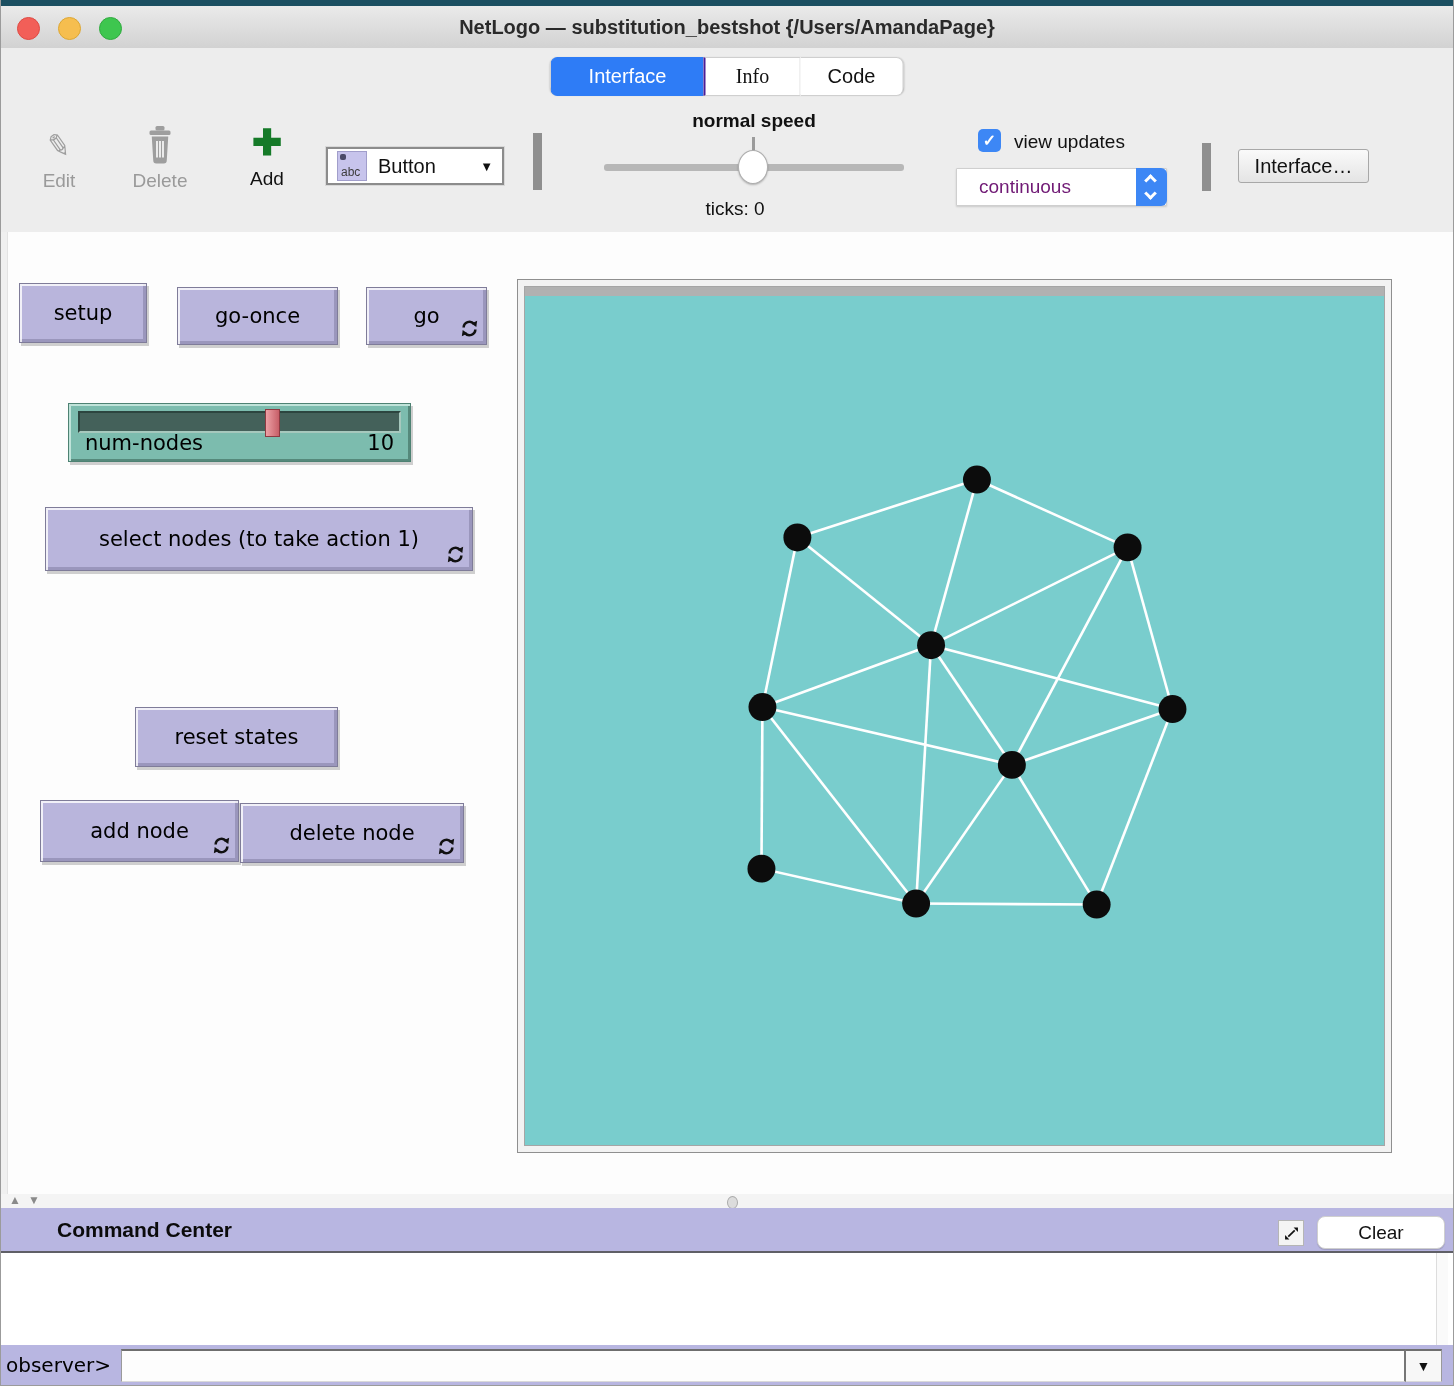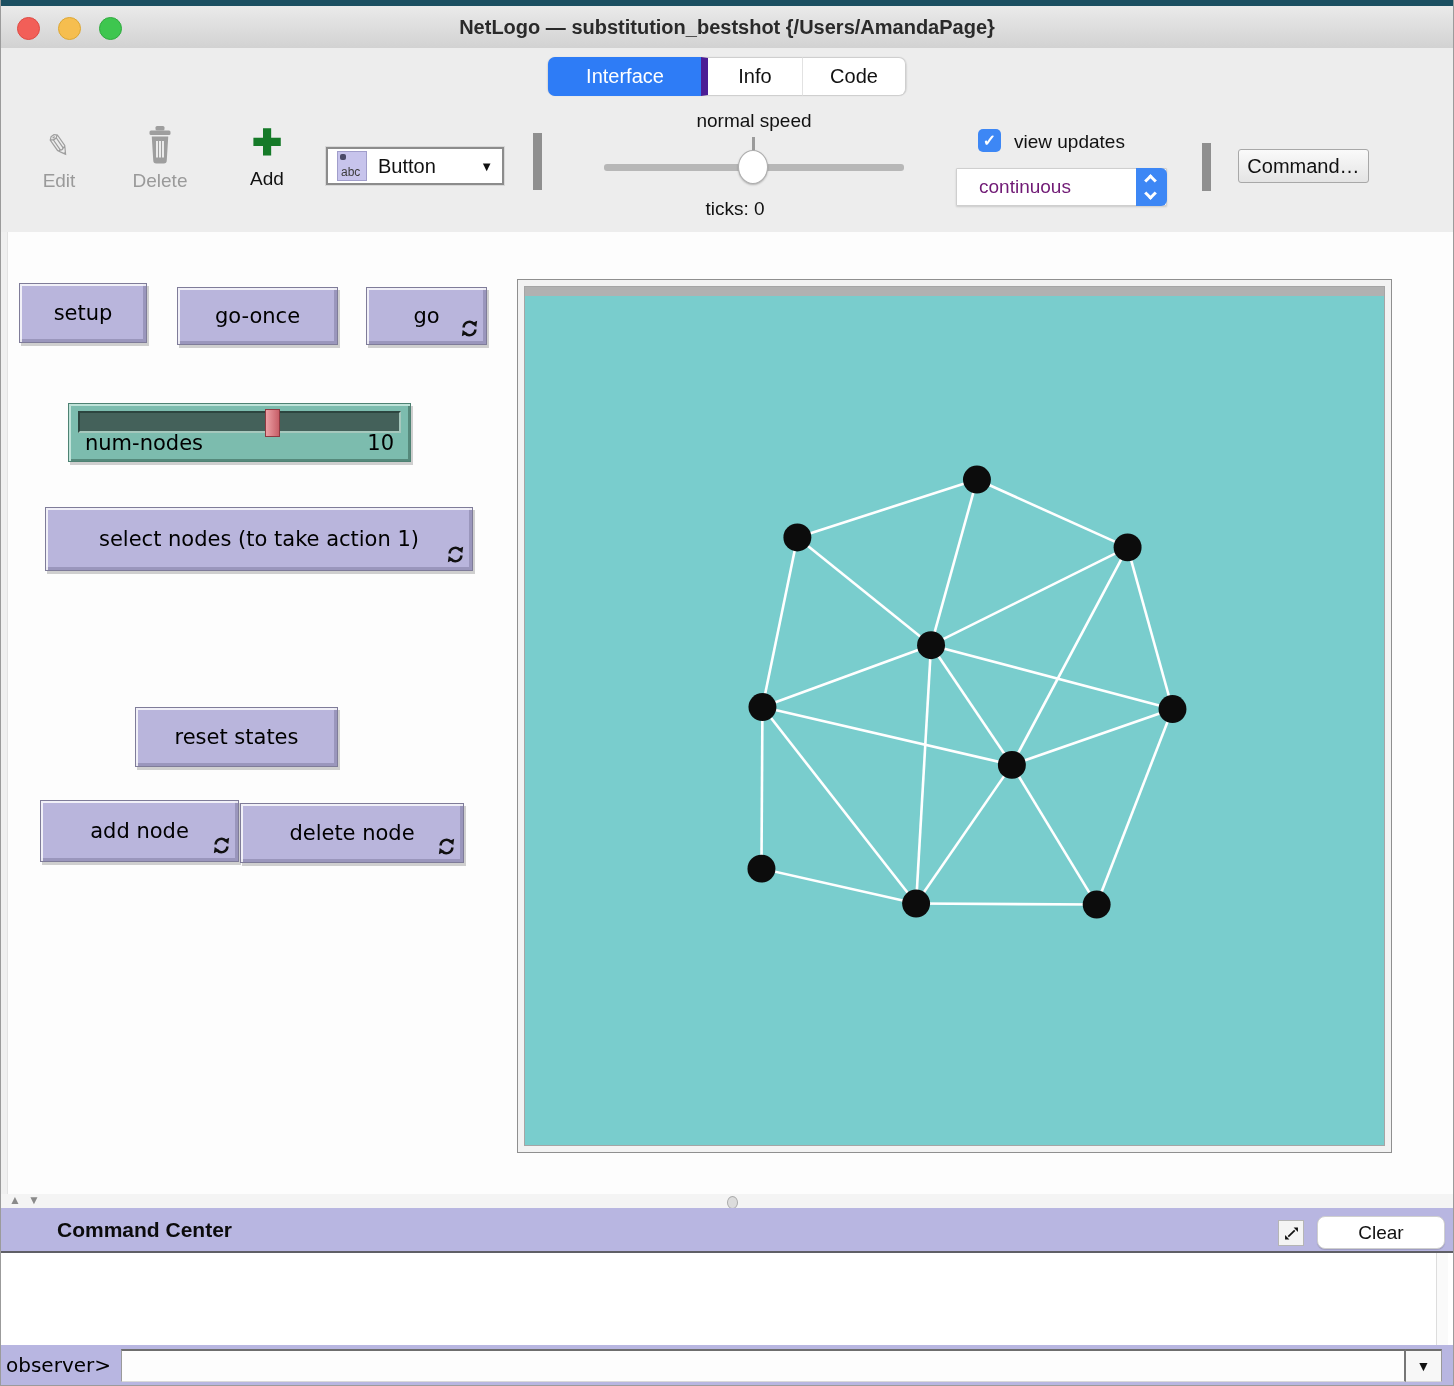--- a/index.html
+++ b/index.html
@@ -35,21 +35,21 @@
     position:absolute;left:50%;top:9px;transform:translateX(-50%);
     display:flex;height:37px;border-radius:7px;
     box-shadow:0 1px 2px rgba(0,0,0,.3);
   }
   .tab{
     height:37px;line-height:37px;text-align:center;font-size:20px;color:#111;
     background:#ffffff;border-top:1px solid #cfcfcf;border-bottom:1px solid #cfcfcf;
   }
   .tab.first{border-radius:7px 0 0 7px;border-left:1px solid #cfcfcf;}
   .tab.last{border-radius:0 7px 7px 0;border-right:1px solid #cfcfcf;}
-  .tab.mid{border-left:7px solid #4c1d95;border-right:1px solid #e2e2e2;}
+  .tab.mid{border-left:2px solid #4c1d95;border-right:1px solid #e2e2e2;font-family:Liberation Serif, serif;}
   .tab.active{background:#2e7cf6;color:#ffffff;border-color:#2e7cf6;}
   .tab-interface{width:152px;}
   .tab-info{width:94px;}
   .tab-code{width:102px;}
   
   .tool{position:absolute;text-align:center;color:#9a9a9a;font-size:19px;}
   .tool .ticon{display:block;height:44px;margin-bottom:2px;}
   .tool-label{display:block;}
   .tool-add .tool-label{color:#111;}
   .plus-glyph{font-size:36px;line-height:42px;color:#157a28;font-weight:bold;}
@@ -64,21 +64,21 @@
     box-sizing:border-box;flex:0 0 auto;
   }
   .abc-icon .abc-txt{position:absolute;left:3px;bottom:1px;font-size:12px;color:#3c3c3c;letter-spacing:0;}
   .abc-icon .pin{position:absolute;left:2px;top:2px;width:6px;height:6px;background:#4a4a68;border-radius:2px;}
   .widget-dd .dd-label{font-size:20px;color:#111;}
   .widget-dd .dd-caret{margin-left:auto;font-size:13px;color:#111;}
   .vdivider{position:absolute;width:9px;background:#8f8f8f;}
   .vd1{left:532px;top:85px;height:57px;}
   .vd2{left:1201px;top:95px;height:48px;}
   
-  .speed-label{position:absolute;left:603px;top:62px;width:300px;text-align:center;font-size:19px;color:#111;}
+  .speed-label{position:absolute;left:603px;top:62px;width:300px;text-align:center;font-size:19px;color:#111;font-weight:bold;}
   .speed-tick{position:absolute;left:751px;top:89px;width:3px;height:15px;background:#9b9b9b;}
   .speed-track{position:absolute;left:603px;top:116px;width:300px;height:7px;background:#b7b7b7;border-radius:3px;}
   .speed-thumb{
     position:absolute;left:737px;top:102px;width:30px;height:34px;border-radius:50%;
     background:#ffffff;border:1px solid #adadad;box-shadow:0 1px 2px rgba(0,0,0,.25);box-sizing:border-box;
   }
   .ticks-label{position:absolute;left:603px;top:150px;width:262px;text-align:center;font-size:19px;color:#111;}
   
   .vu-check{
     position:absolute;left:977px;top:81px;width:23px;height:23px;border-radius:5px;
@@ -262,21 +262,21 @@
     <div class="mode-select">
       <span>continuous</span>
       <span class="mode-stepper">
         <span class="chev up"></span>
           <span class="chev down"></span>
       </span>
     </div>
 
     <div class="vdivider vd2"></div>
 
-    <div class="settings-btn">Command…</div>
+    <div class="settings-btn">Interface…</div>
   </div>
 
   <div class="main">
     <div class="left-strip"></div>
 
     <div class="nl-btn btn-setup">
       <span>setup</span>
     </div>
     <div class="nl-btn btn-goonce">
       <span>go-once</span>

